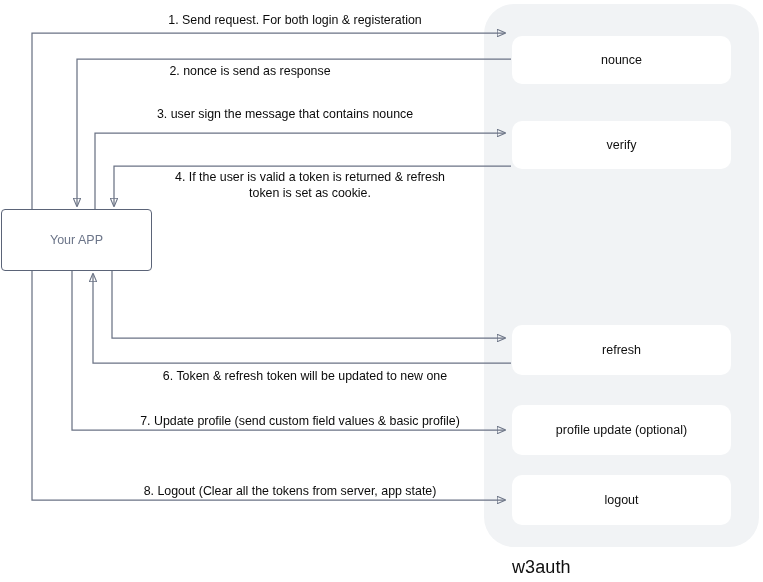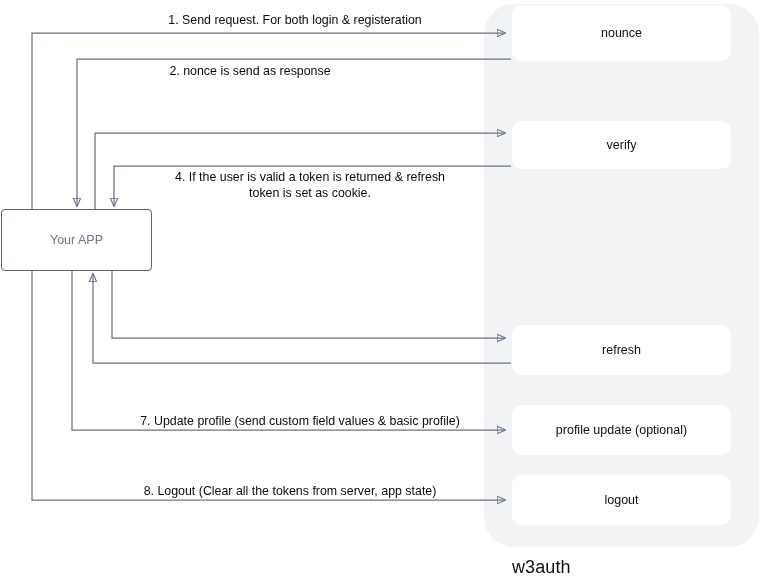--- a/index.html
+++ b/index.html
@@ -93,21 +93,21 @@
   .step-label.center { text-align: center; }
   .step-label.left   { text-align: left; }
 </style>
 </head>
 <body>
 
 <div id="canvas">
 
   <div class="service-panel"></div>
 
-  <div class="endpoint-box" style="left:512px; top:5px; width:219px; height:56px;">
+  <div class="endpoint-box" style="left:512px; top:36px; width:219px; height:48px;">
     <span>nounce</span>
   </div>
 
   <div class="endpoint-box" style="left:512px; top:325px; width:219px; height:50px;">
     <span>refresh</span>
   </div>
 
   <div class="endpoint-box" style="left:512px; top:121px; width:219px; height:48px;">
     <span>verify</span>
   </div>
@@ -150,23 +150,25 @@
 
     <path d="M 72 271 L 72 430 L 505 430" marker-end="url(#arrow-r)"></path>
 
     <path d="M 32 271 L 32 500 L 505 500" marker-end="url(#arrow-r)"></path>
   </svg>
 
   <div class="step-label center" style="left:110px; top:12px; width:370px;">1. Send request. For both login &amp; registeration</div>
 
   <div class="step-label center" style="left:80px; top:63px; width:340px;">2. nonce is send as response</div>
 
+  <div class="step-label center" style="left:80px; top:106px; width:410px;">3. user sign the message that contains nounce</div>
 
   <div class="step-label center" style="left:130px; top:169px; width:360px;">4. If the user is valid a token is returned &amp; refresh
 token is set as cookie.</div>
 
 
+  <div class="step-label center" style="left:110px; top:368px; width:390px;">6. Token &amp; refresh token will be updated to new one</div>
 
   <div class="step-label center" style="left:80px; top:413px; width:440px;">7. Update profile (send custom field values &amp; basic profile)</div>
 
   <div class="step-label center" style="left:80px; top:483px; width:420px;">8. Logout (Clear all the tokens from server, app state)</div>
 
 </div>
 
 </body></html>

